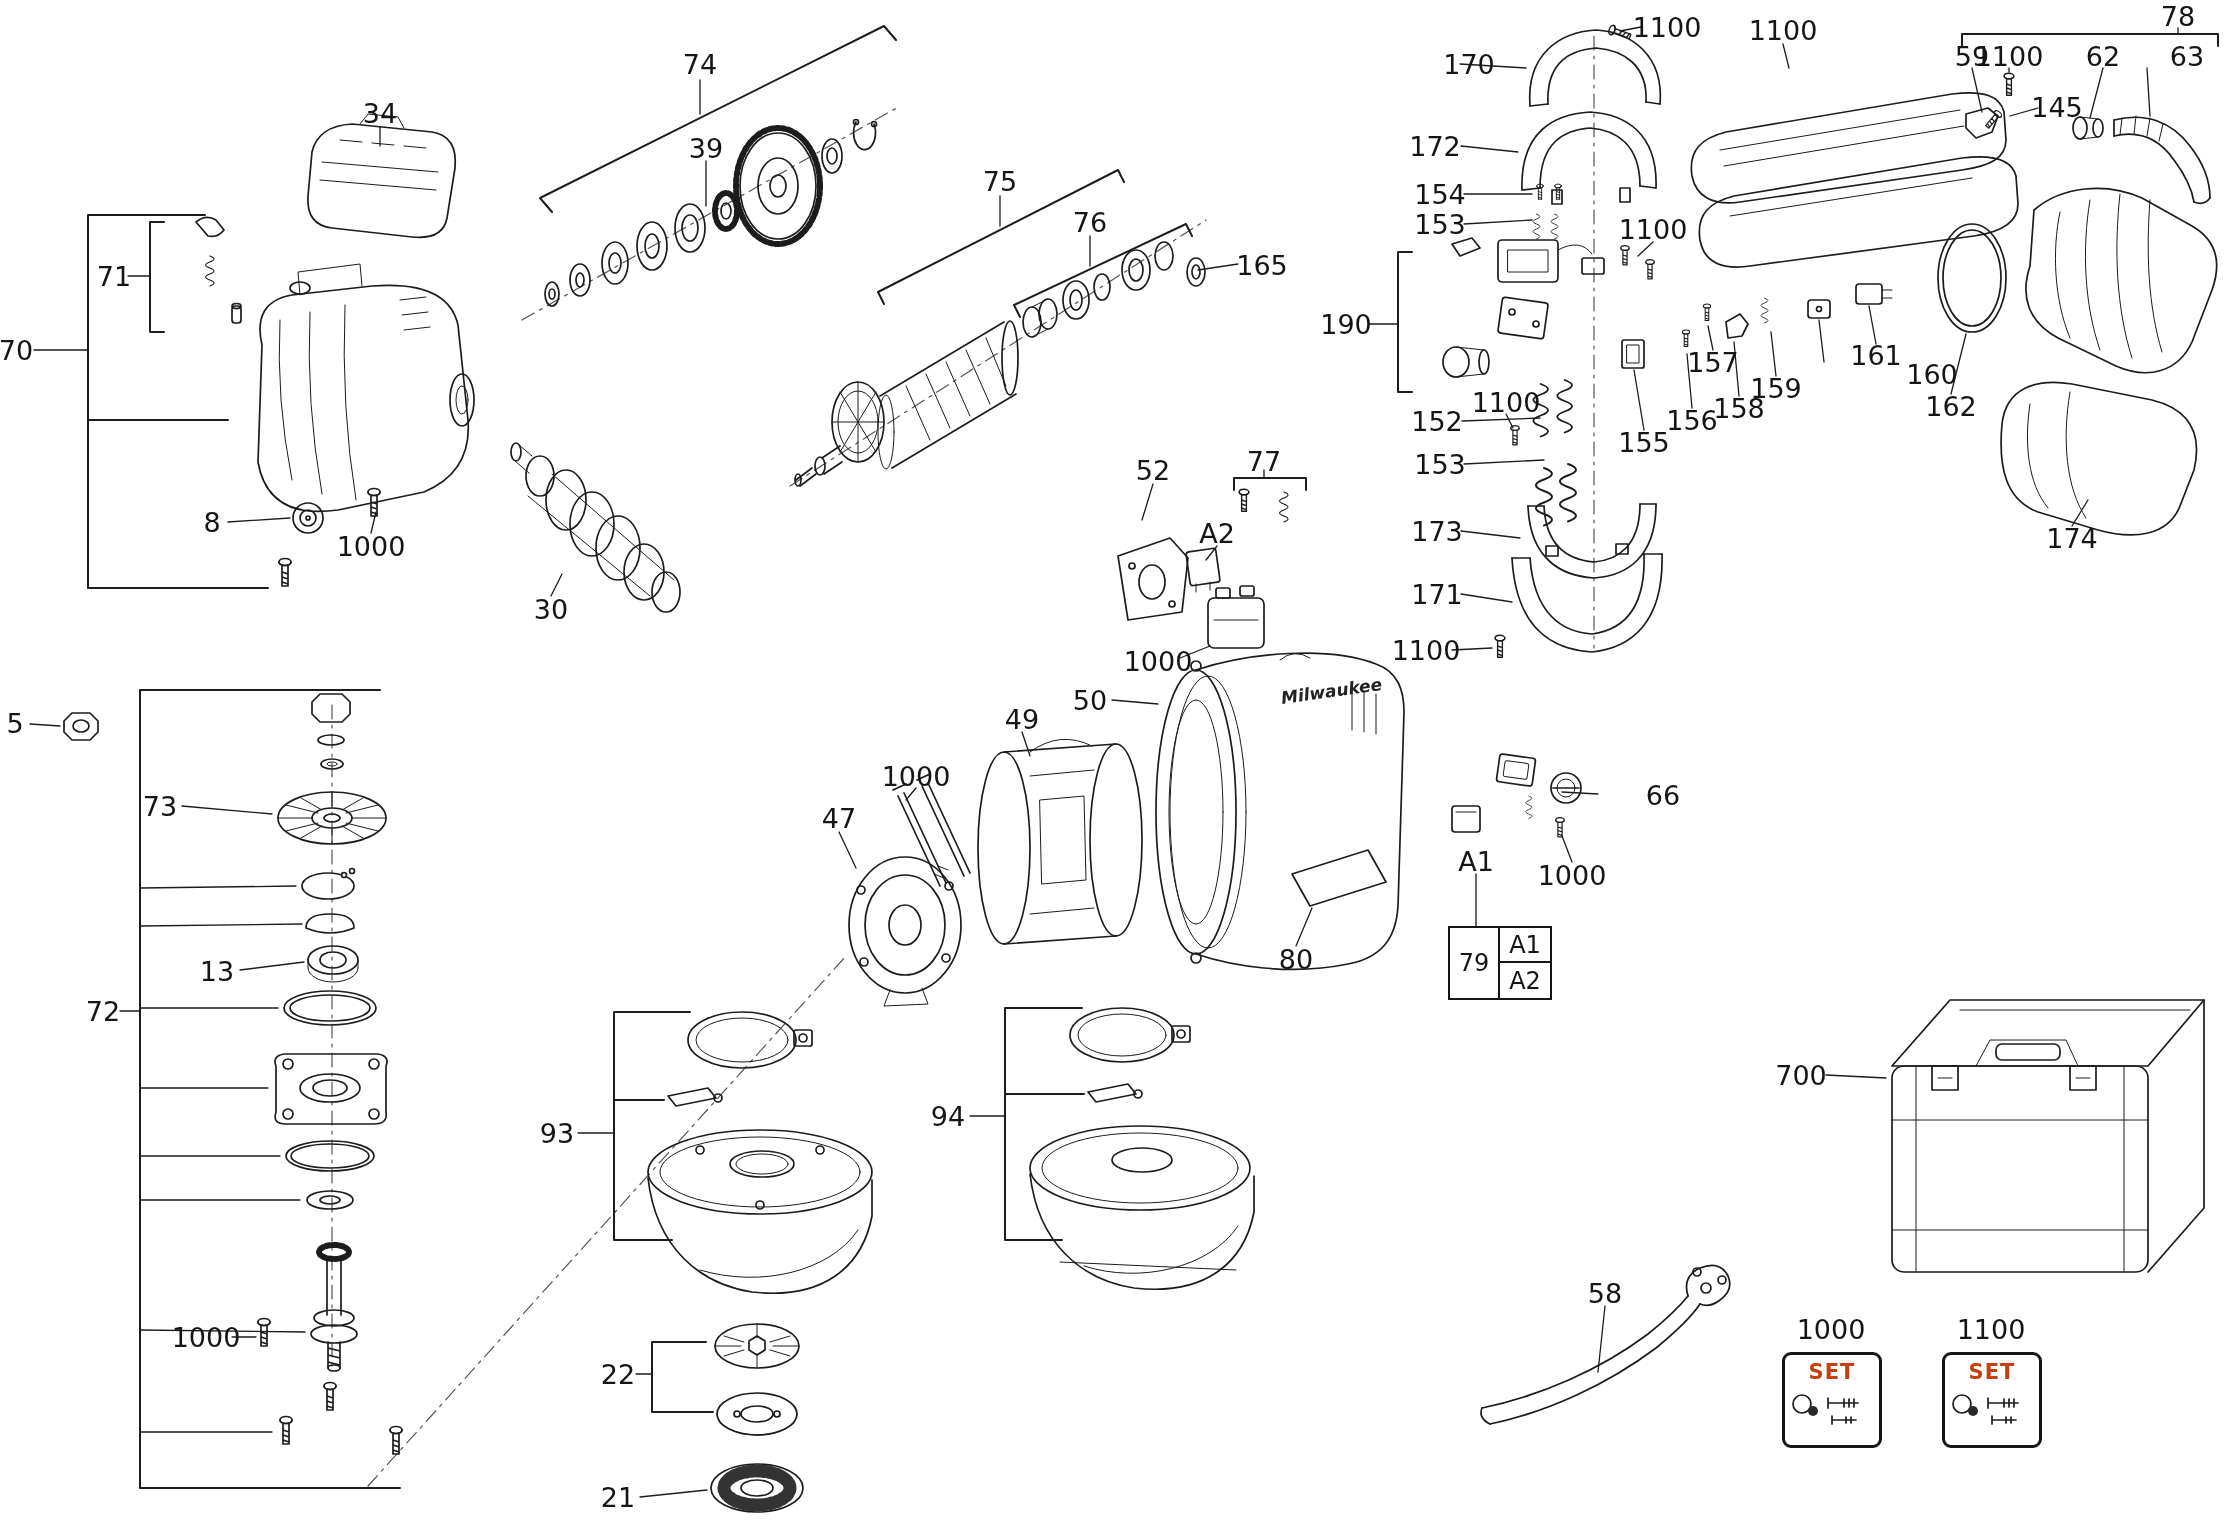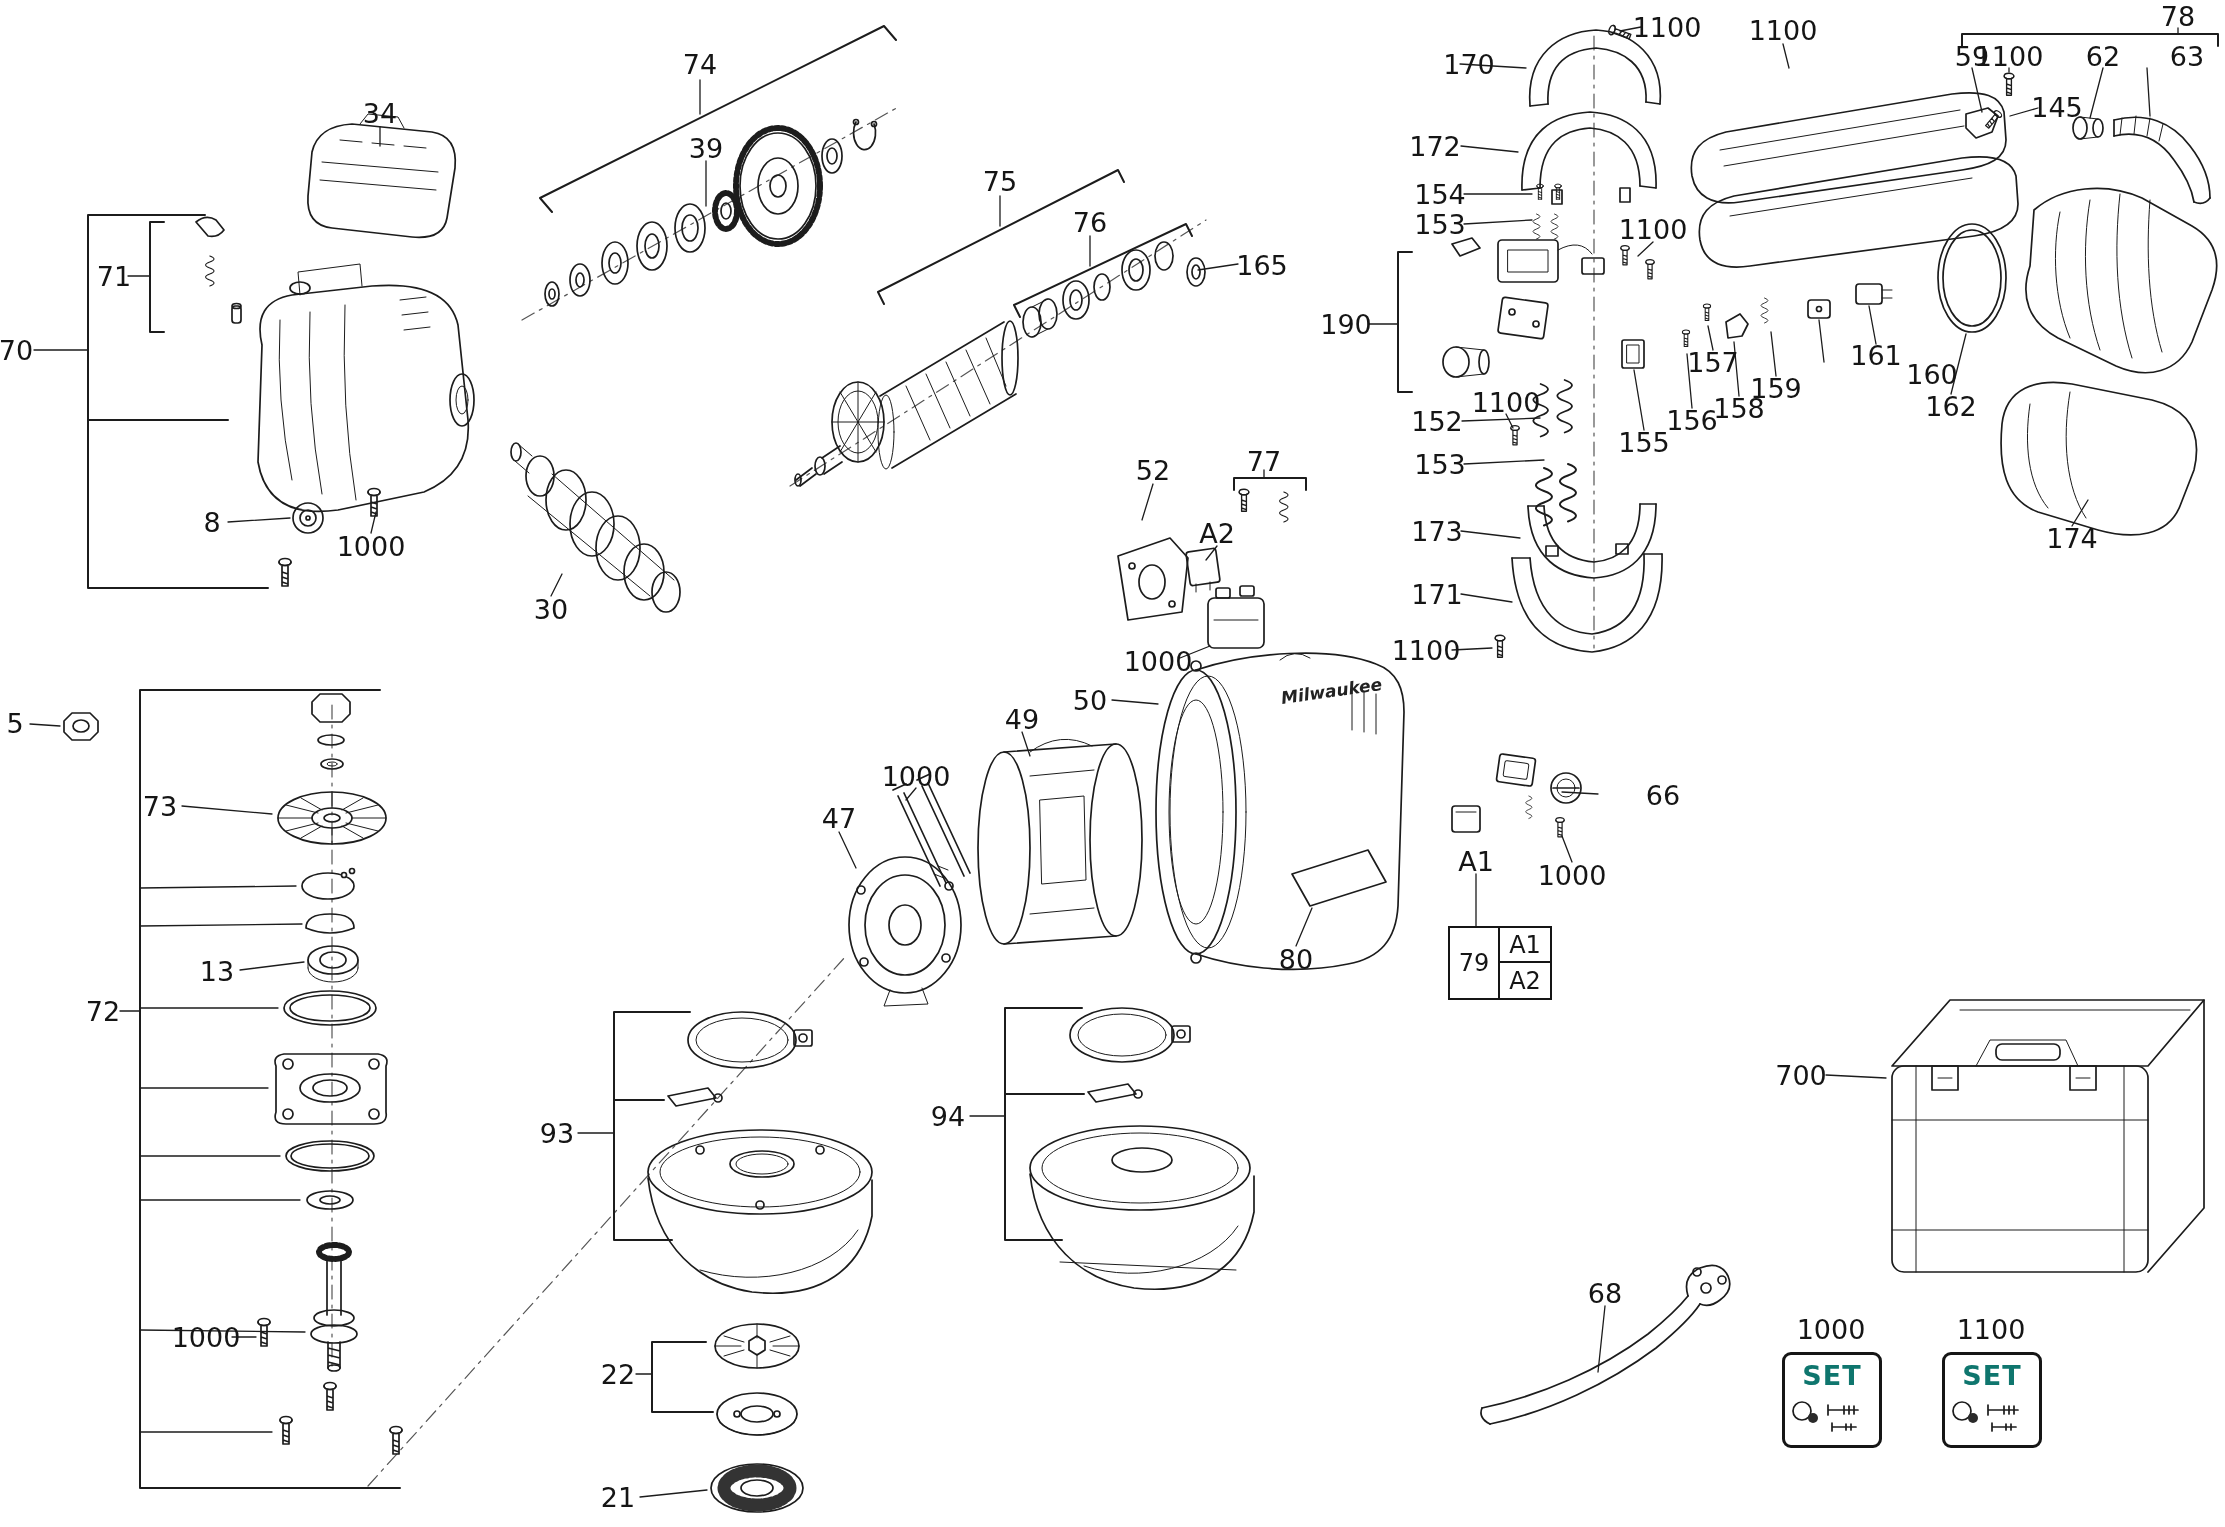--- a/index.html
+++ b/index.html
@@ -19,21 +19,21 @@
   .callout { position:absolute; transform:translate(-50%,-50%); font-size:27px;
              color:#151515; white-space:nowrap; line-height:1; }
   .ref-table { position:absolute; left:1448px; top:926px; width:104px; height:74px;
                display:grid; grid-template-columns:1fr 1fr; grid-template-rows:1fr 1fr;
                border:2.5px solid #151515; font-size:24px; color:#151515; background:#fff; box-sizing:border-box; }
   .ref-key { grid-row:1/3; border-right:2.5px solid #151515; display:flex; align-items:center; justify-content:center; }
   .ref-a1 { border-bottom:2.5px solid #151515; display:flex; align-items:center; justify-content:center; }
   .ref-a2 { display:flex; align-items:center; justify-content:center; }
   .set-box { position:absolute; width:100px; height:96px; border:3px solid #151515; border-radius:9px;
              display:flex; flex-direction:column; align-items:center; padding-top:5px; box-sizing:border-box; background:#fff; }
-  .set-text { font-size:27px; font-weight:bold; color:#0f766e; letter-spacing:1px; }
+  .set-text { font-size:21px; font-weight:bold; color:#c2410c; letter-spacing:1px; }
 </style>
 </head>
 <body>
 
 <div class="stage">
 
 <svg class="art" width="2225" height="1527" viewBox="0 0 2225 1527">
 
   <defs>
     <symbol id="screwv" overflow="visible">
@@ -485,21 +485,21 @@
       <span class="callout" style="left: 1876px; top: 355px;">161</span>
       <span class="callout" style="left: 1951px; top: 406px;">162</span>
       <span class="callout" style="left: 1437px; top: 531px;">173</span>
       <span class="callout" style="left: 1437px; top: 594px;">171</span>
       <span class="callout" style="left: 1426px; top: 650px;">1100</span>
       <span class="callout" style="left: 2072px; top: 538px;">174</span>
       <span class="callout" style="left: 557px; top: 1133px;">93</span>
       <span class="callout" style="left: 948px; top: 1116px;">94</span>
       <span class="callout" style="left: 618px; top: 1374px;">22</span>
       <span class="callout" style="left: 618px; top: 1497px;">21</span>
-      <span class="callout" style="left: 1605px; top: 1293px;">68</span>
+      <span class="callout" style="left: 1605px; top: 1293px;">58</span>
       <span class="callout" style="left: 1801px; top: 1075px;">700</span>
       <span class="callout" style="left: 1831px; top: 1329px;">1000</span>
       <span class="callout" style="left: 1991px; top: 1329px;">1100</span>
     </div>
 
 <div class="ref-table">
   <div class="ref-key">79</div>
   <div class="ref-a1">A1</div>
   <div class="ref-a2">A2</div>
 </div>

